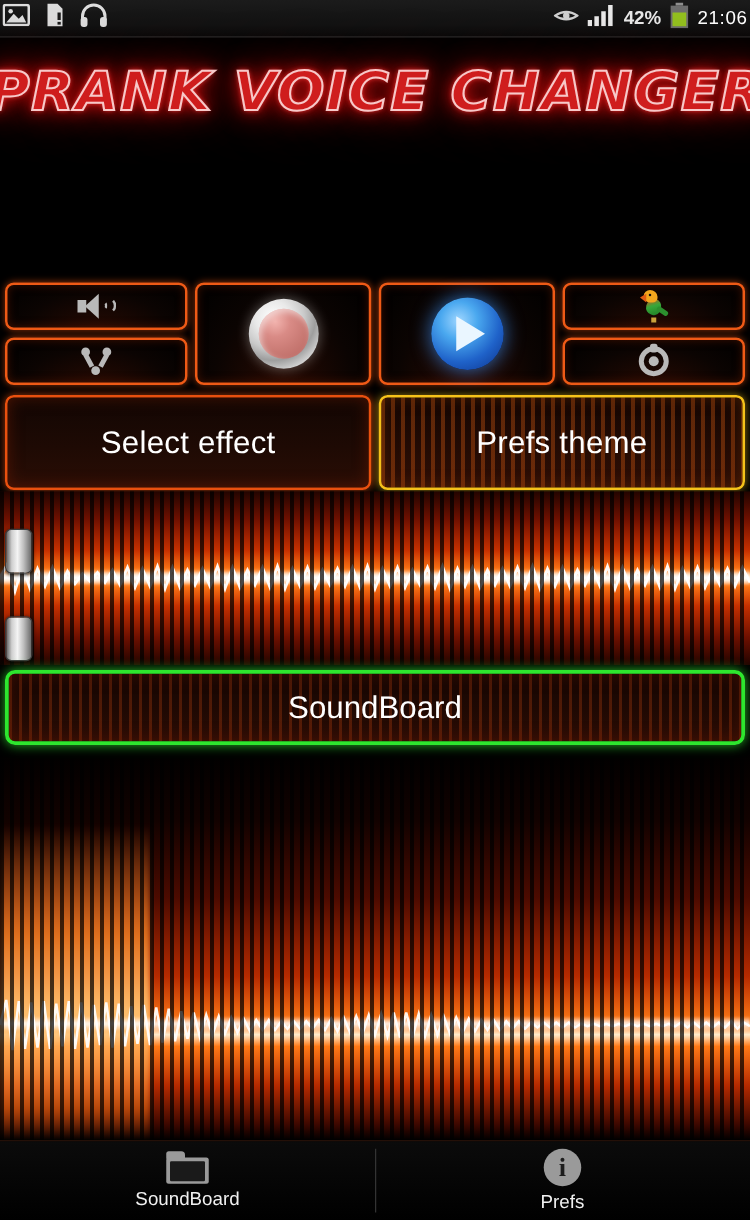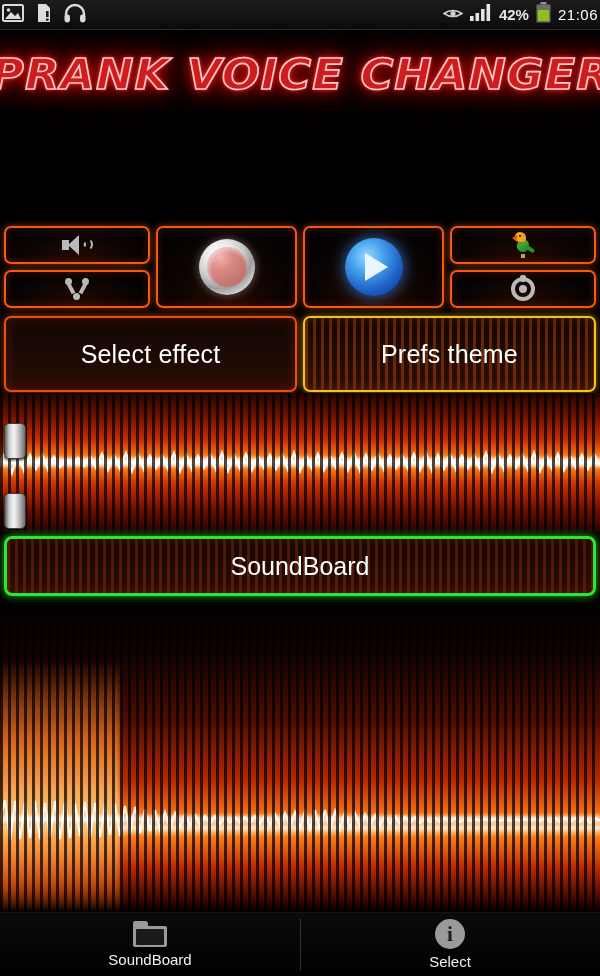--- a/index.html
+++ b/index.html
@@ -374,17 +374,17 @@
     <div class="navitem">
       <span class="nav-folder">
         <span class="tab"></span>
           <span class="bd"></span>
           <span class="in"></span>
       </span>
       <span class="navlabel">SoundBoard</span>
     </div>
     <div class="navitem">
       <span class="nav-info">i</span>
-      <span class="navlabel">Select</span>
+      <span class="navlabel">Prefs</span>
     </div>
   </div>
 
 </div>
 
 </body></html>

